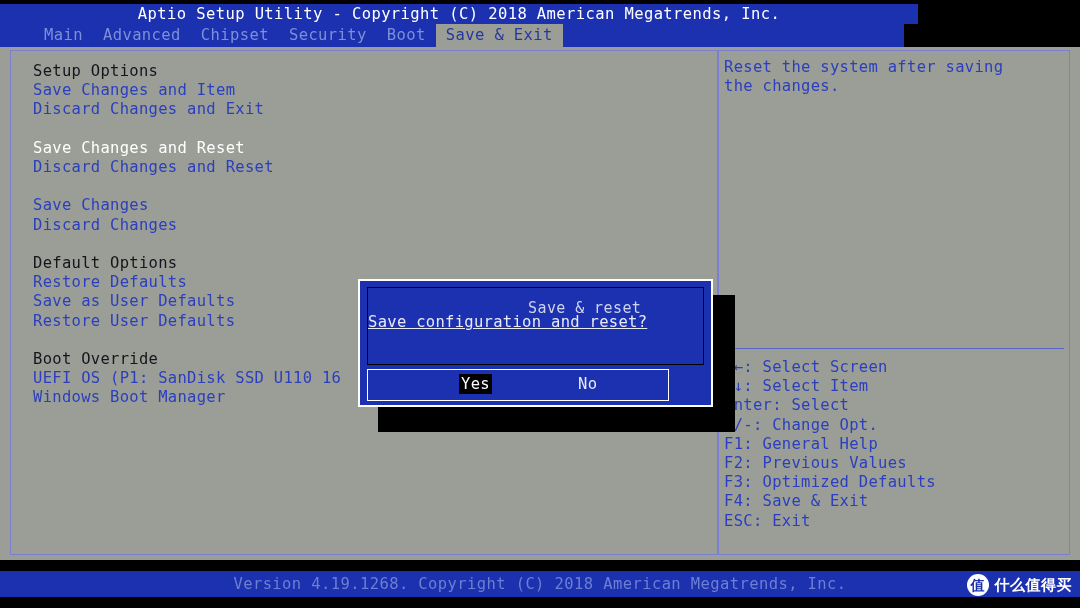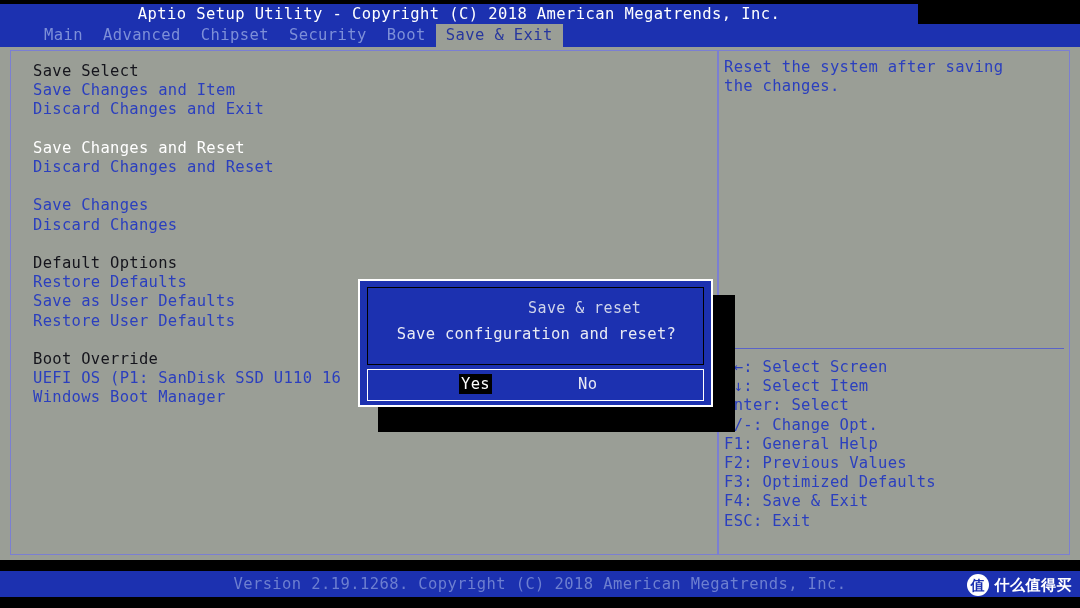--- a/index.html
+++ b/index.html
@@ -31,21 +31,21 @@
     letter-spacing: 0.4px;
     line-height: 20px;
     text-align: center;
     white-space: pre;
   }
 
   
   .tabbar {
     position: absolute;
     left: 0; top: 24px;
-    width: 1080px; height: 23px;
+    width: 904px; height: 23px;
     background: #1c31b0;
     display: flex;
     align-items: stretch;
     padding-left: 34px;
     box-sizing: border-box;
   }
   .tab {
     font-size: 15.5px;
     line-height: 23px;
     color: #7d8fd8;
@@ -154,32 +154,32 @@
   }
   .dialog-title span {
     background: #1c31b0;
     color: #cfd4ea;
     font-size: 15px;
     letter-spacing: 0.4px;
     padding: 0 8px;
   }
   .dialog-message {
     position: absolute;
-    left: 0; top: 37px;
+    left: 0; top: 25px;
     width: 337px;
-    text-align: center;
     color: #e8eaf4;
     font-size: 15.5px;
     letter-spacing: 0.3px;
     white-space: pre;
+    text-decoration: underline;
   }
   .dialog-buttons {
     position: absolute;
     left: 7px; top: 88px;
-    width: 337px; height: 32px;
+    width: 302px; height: 32px;
     border: 1px solid #ffffff;
     box-sizing: border-box;
   }
   .btn {
     position: absolute;
     top: 4px;
     font-size: 15.5px;
     line-height: 20px;
     letter-spacing: 0.3px;
     color: #e8eaf4;
@@ -257,21 +257,21 @@
     <div class="tab">Boot</div>
     <div class="tab active">Save &amp; Exit</div>
   </div>
 
   <div class="content">
     <div class="frame-outer"></div>
     <div class="vdivider"></div>
     <div class="hdivider"></div>
 
     <div class="leftpanel">
-      <div class="menu-line header">Save Select</div>
+      <div class="menu-line header">Setup Options</div>
       <div class="menu-line">Save Changes and Item</div>
       <div class="menu-line">Discard Changes and Exit</div>
       <div class="menu-line gap"></div>
       <div class="menu-line selected">Save Changes and Reset</div>
       <div class="menu-line">Discard Changes and Reset</div>
       <div class="menu-line gap"></div>
       <div class="menu-line">Save Changes</div>
       <div class="menu-line">Discard Changes</div>
       <div class="menu-line gap"></div>
       <div class="menu-line header">Default Options</div>
@@ -311,21 +311,21 @@
         <div class="dialog-message">Save configuration and reset?</div>
       </div>
       <div class="dialog-buttons">
         <div class="btn yes sel">Yes</div>
         <div class="btn no">No</div>
       </div>
     </div>
   </div>
 
   <div class="footer">
-    <div class="footer-text">Version 2.19.1268. Copyright (C) 2018 American Megatrends, Inc.</div>
+    <div class="footer-text">Version 4.19.1268. Copyright (C) 2018 American Megatrends, Inc.</div>
   </div>
 
   <div class="watermark">
     <div class="wm-logo">值</div>
     <div class="wm-text">什么值得买</div>
   </div>
 
 </div>
 
 </body></html>

